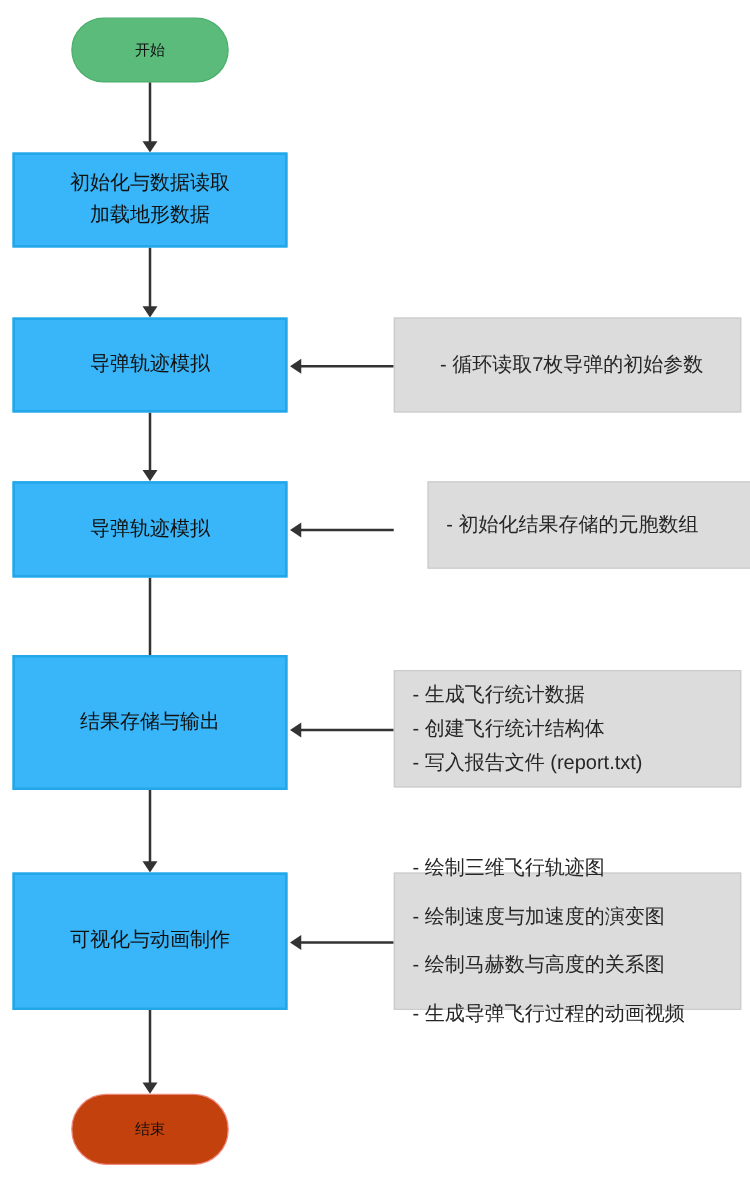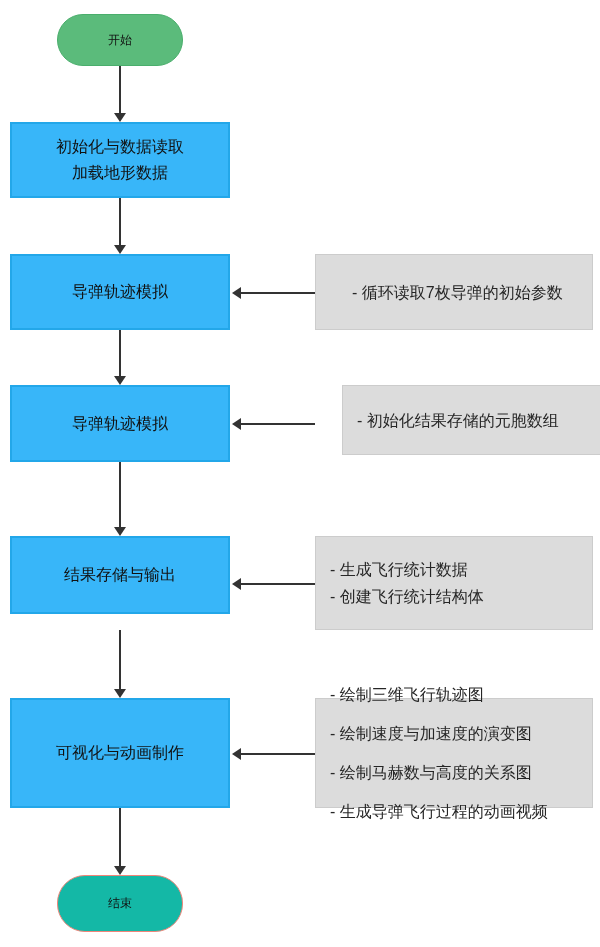--- a/index.html
+++ b/index.html
@@ -15,33 +15,33 @@
   
   .terminal {
     position: absolute;
     display: flex; align-items: center; justify-content: center;
     font-size: 12px; color: #111111;
     border-radius: 28px;
   }
   .terminal.start { left: 57px; top: 14px; width: 126px; height: 52px;
     background: #5BBB7B; border: 1px solid #4AAE6C; }
   .terminal.end { left: 57px; top: 875px; width: 126px; height: 57px;
-    background: #14b8a6; border: 1px solid #F08579; }
+    background: #c2410c; border: 1px solid #F08579; }
 
   
   .process {
     position: absolute; left: 10px; width: 220px;
     background: #38B6F9; border: 2px solid #23A7E9;
     display: flex; flex-direction: column; align-items: center; justify-content: center;
     font-size: 16px; line-height: 26px; color: #111111; text-align: center;
   }
   .p1 { top: 122px; height: 76px; }
   .p2 { top: 254px; height: 76px; }
   .p3 { top: 385px; height: 77px; }
-  .p4 { top: 536px; height: 78px; }
+  .p4 { top: 524px; height: 108px; }
   .p5 { top: 698px; height: 110px; }
 
   
   .note {
     position: absolute; left: 315px; width: 278px;
     background: #DCDCDC; border: 1px solid #CCCCCC;
     display: flex; flex-direction: column; justify-content: center;
     padding-left: 14px; padding-right: 6px;
     font-size: 16px; line-height: 27px; color: #262626; text-align: left;
   }
@@ -130,20 +130,21 @@
     <div>- 循环读取7枚导弹的初始参数</div>
   </div>
 
   <div class="note n2">
     <div>- 初始化结果存储的元胞数组</div>
   </div>
 
   <div class="note n3">
     <div>- 生成飞行统计数据</div>
     <div>- 创建飞行统计结构体</div>
+    <div>- 写入报告文件 (report.txt)</div>
   </div>
 
   <div class="note n4">
     <div>- 绘制三维飞行轨迹图</div>
     <div>- 绘制速度与加速度的演变图</div>
     <div>- 绘制马赫数与高度的关系图</div>
     <div>- 生成导弹飞行过程的动画视频</div>
   </div>
 
   <div class="terminal end">

